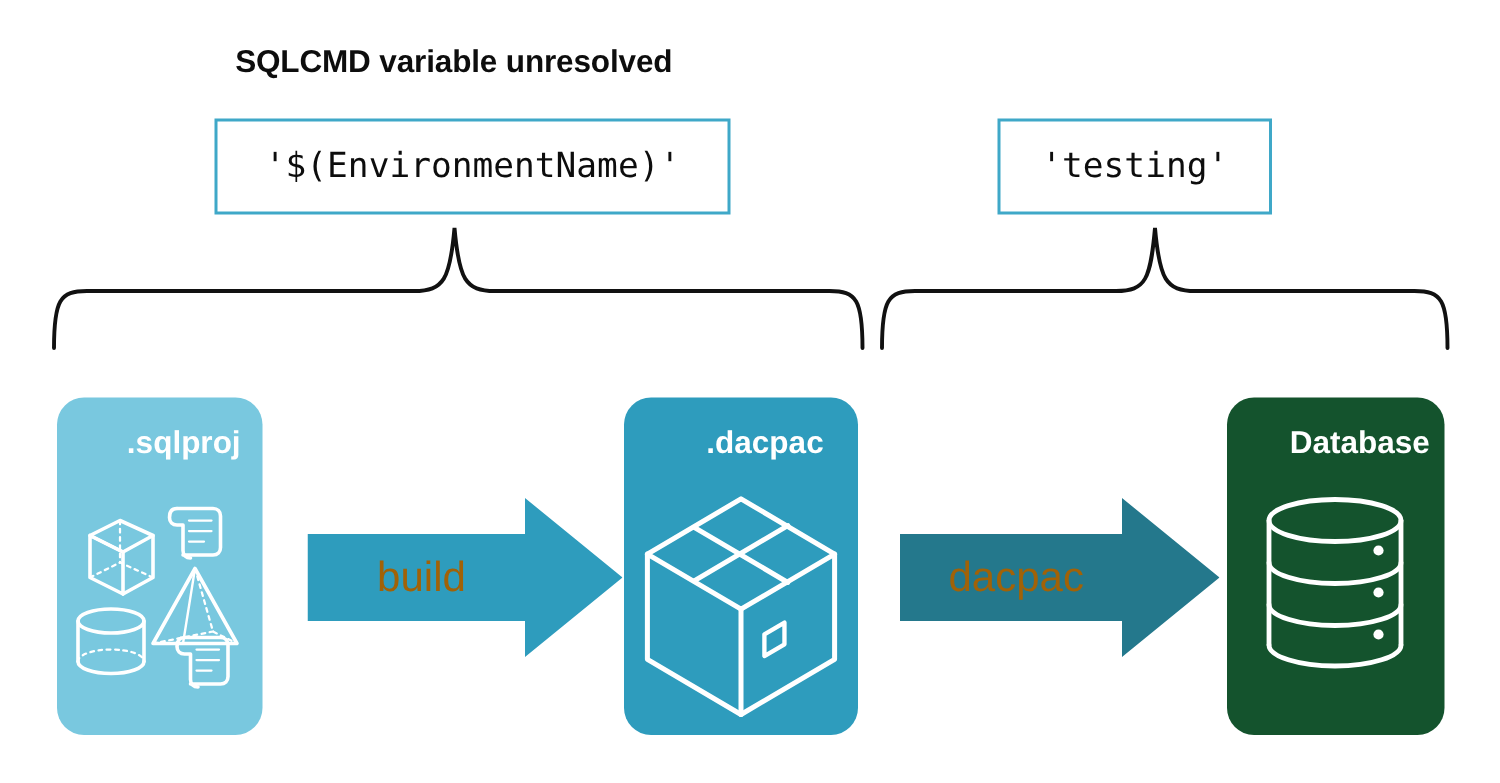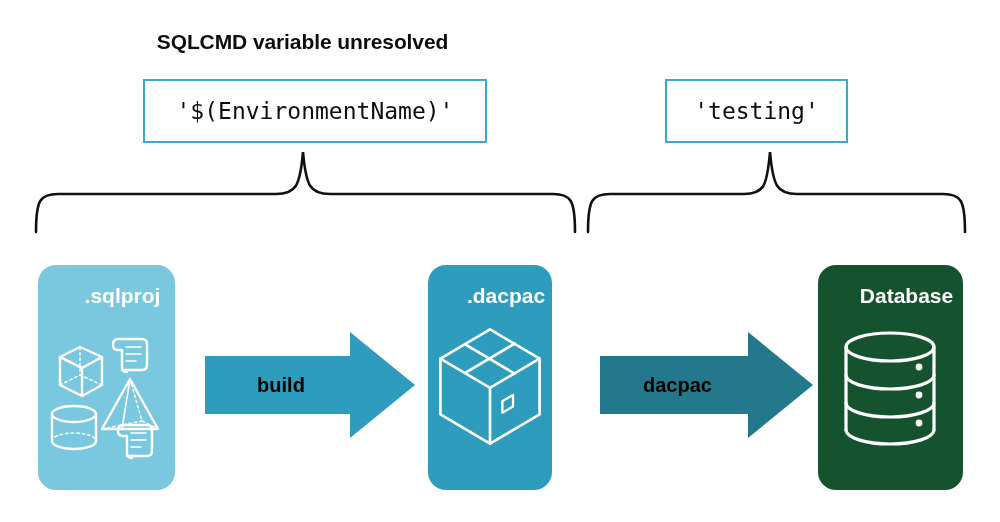--- a/index.html
+++ b/index.html
@@ -79,21 +79,21 @@
     white-space: nowrap;
     margin-left: 16px;
   }
   .stage-art {
     position: absolute;
     left: 0;
     top: 52px;
     width: 100%;
   }
   #box-sqlproj  { left: 38px;  width: 137px; }
-  #box-dacpac   { left: 428px; width: 124px; }
+  #box-dacpac   { left: 416px; width: 156px; }
   #box-database { left: 818px; width: 145px; }
 
   
   .arrow-wrap {
     position: absolute;
     top: 332px;
     height: 106px;
   }
   #arrow-build  { left: 205px; width: 210px; }
   #arrow-deploy { left: 600px; width: 213px; }
@@ -102,23 +102,23 @@
     top: 0;
     left: 0;
     width: 100%;
     height: 100%;
     display: flex;
     align-items: center;
     padding-right: 58px;
     box-sizing: border-box;
     justify-content: center;
     font-family: "Liberation Sans", sans-serif;
-    font-weight: bold;
-    font-size: 20px;
-    color: #000000;
+    font-weight: normal;
+    font-size: 28px;
+    color: #a16207;
     white-space: nowrap;
     pointer-events: none;
   }
 </style>
 </head>
 <body>
 
 <div id="canvas">
 
   <div class="caption" id="caption-left">SQLCMD variable unresolved</div>

